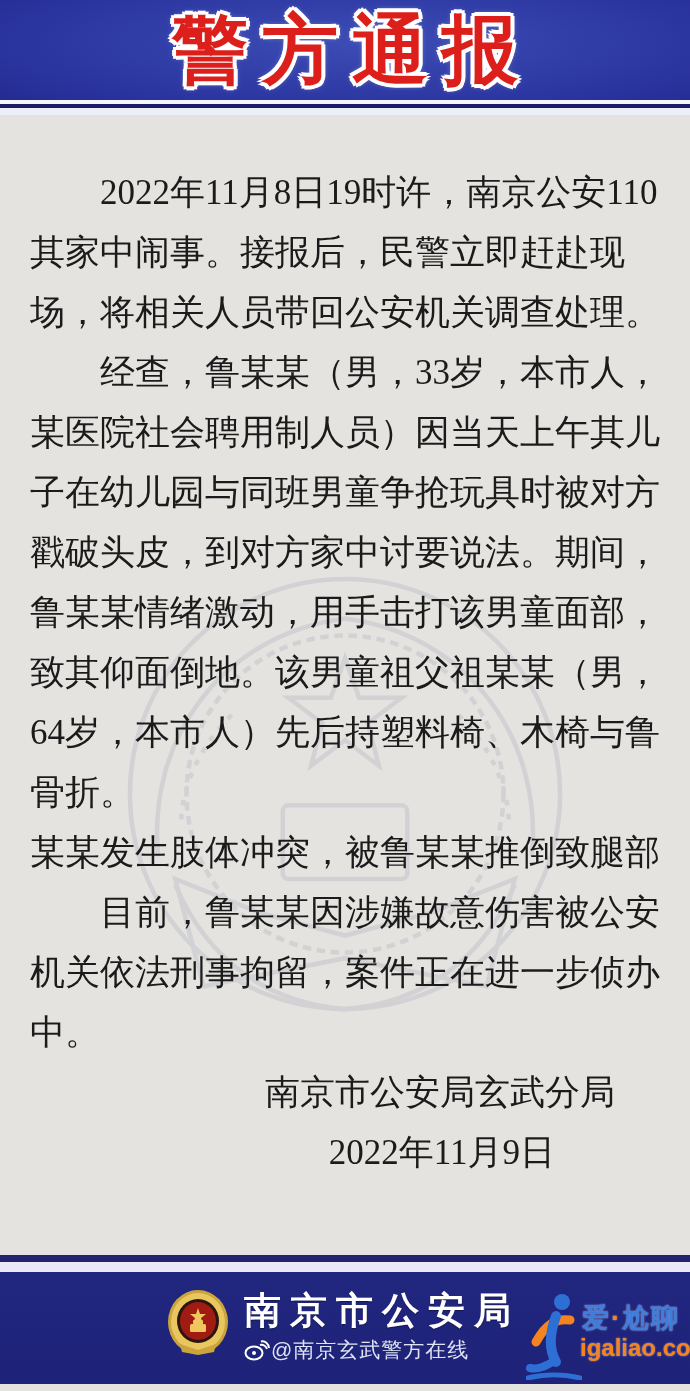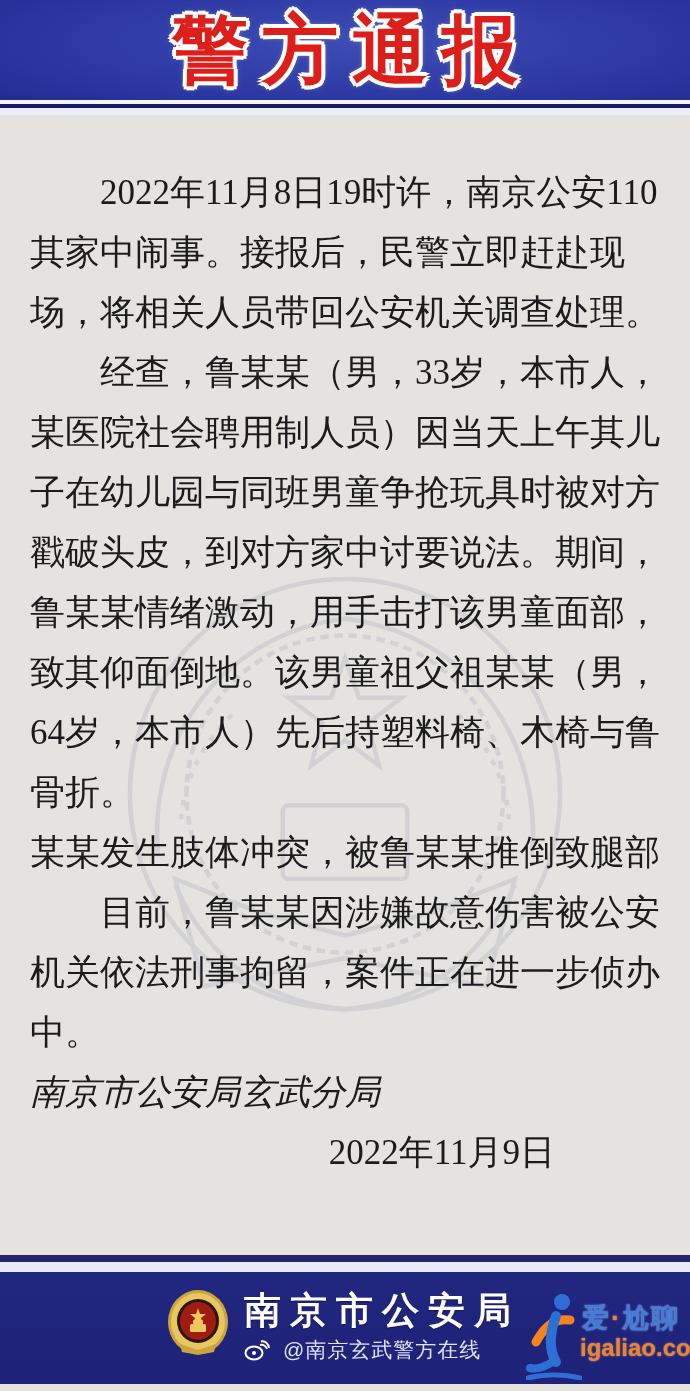--- a/index.html
+++ b/index.html
@@ -43,21 +43,21 @@
   .body {
     position:relative;
     height:1140px;
     padding:48px 30px 8px 30px;
     color:#1b1b1b;
     font-size:35px;
     line-height:60px;
   }
   .line { white-space:nowrap; height:60px; position:relative; z-index:2; }
   .indent { text-indent:70px; }
-  .signature { padding-right:45px; height:60px; position:relative; z-index:2;font-style:italic; }
+  .signature { text-align:right; padding-right:45px; height:60px; position:relative; z-index:2; }
   .sign-date { text-align:right; padding-right:105px; height:60px; position:relative; z-index:2; }
 
   
   .emblem-watermark {
     position:absolute; left:62px; top:430px;
     width:566px; height:566px;
     opacity:.20; z-index:1;
     pointer-events:none;
   }
 
@@ -73,21 +73,21 @@
     font-family:"Liberation Sans","DejaVu Sans",sans-serif;
   }
   .footer-group { position:absolute; left:166px; top:16px; display:flex; gap:14px; }
   .footer-badge { width:64px; height:68px; flex:0 0 auto; }
   .footer-text { display:flex; flex-direction:column; }
   .agency {
     color:#ffffff; font-weight:bold;
     font-size:37px; line-height:46px; letter-spacing:9px;
     text-shadow:0 1px 1px rgba(0,0,0,.4);
   }
-  .weibo-row { display:flex; align-items:center; gap:13px; margin-top:2px; }
+  .weibo-row { display:flex; align-items:center; gap:1px; margin-top:2px; }
   .weibo-icon { width:26px; height:22px; }
   .weibo-handle { color:#dfe3f4; font-size:21px; letter-spacing:1px; }
 
   
   .igaliao { position:absolute; right:2px; bottom:2px; width:162px; height:96px; }
   .igaliao-fig { position:absolute; left:0; top:4px; width:56px; height:90px; }
   .igaliao-cn {
     position:absolute; left:56px; top:14px;
     font-weight:bold; font-size:27px; letter-spacing:2px;
     color:#3f7ddc;

